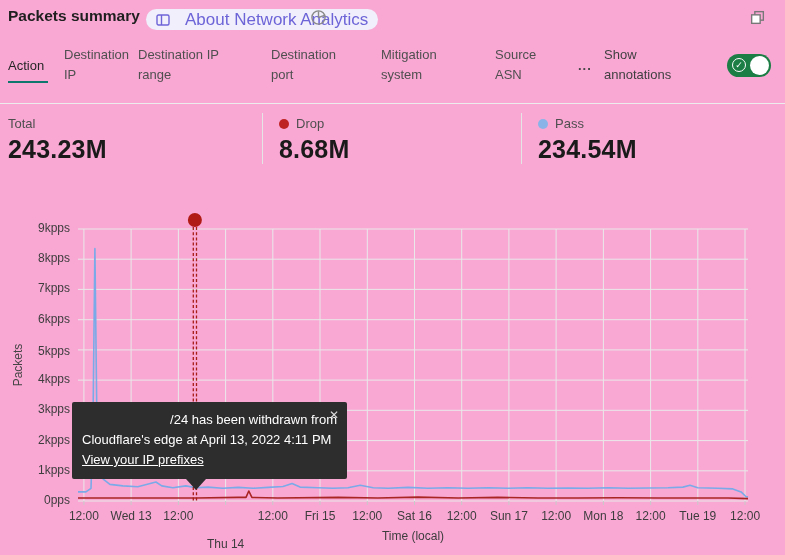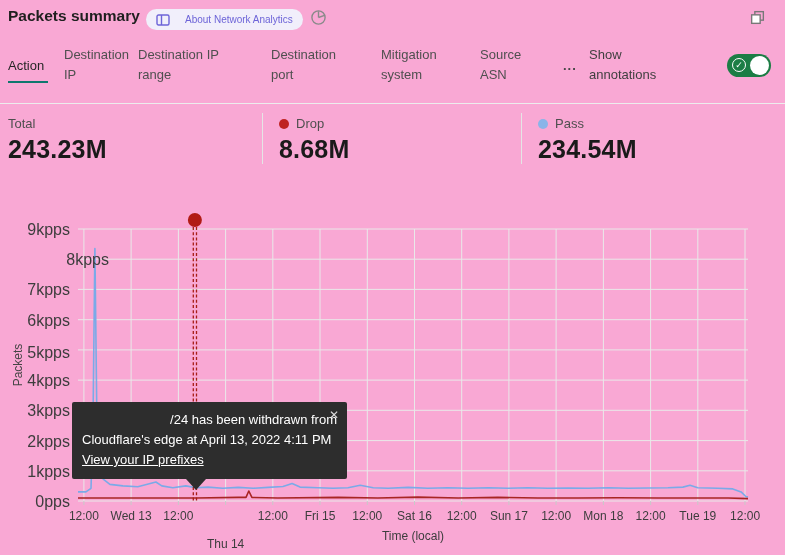--- a/index.html
+++ b/index.html
@@ -2,53 +2,53 @@
 <html><head>
 <meta charset="utf-8">
 <style>
   html,body{margin:0;padding:0;background:#fff;}
   #app{position:relative;width:785px;height:555px;background:#f9a8d4;overflow:hidden;
        font-family:"Liberation Sans",sans-serif;color:#1f1f1f;}
 
   
   .title{position:absolute;left:8px;top:7px;font-size:15.5px;font-weight:700;color:#1f1f1f;}
   .pill{position:absolute;left:146px;top:9px;height:21px;display:flex;align-items:center;gap:15px;
-        padding:0 10px;border-radius:11px;background:#f1effb;color:#6d64d8;font-size:10px;cursor:pointer;}
+        padding:0 10px;border-radius:11px;background:#f1effb;color:#6d64d8;font-size:17px;cursor:pointer;}
   .freshness{position:absolute;left:310px;top:9px;width:17px;height:17px;}
   .expand{position:absolute;left:749px;top:9px;width:17px;height:17px;cursor:pointer;}
 
   
   .tabs{position:absolute;left:8px;right:14px;top:45px;display:flex;align-items:center;}
   .tab{font-size:13px;line-height:1.55;color:#4f4f4f;cursor:pointer;}
   .tab.active{width:40px;padding:9px 0 5px;border-bottom:2px solid #0f766e;color:#262626;}
   .t1{width:74px;margin-left:16px;}
   .t2{width:112px;margin-left:0;}
   .t3{width:88px;margin-left:21px;}
   .t4{width:90px;margin-left:22px;}
-  .t5{width:60px;margin-left:9px;}
+  .t5{width:60px;margin-left:24px;}
   .more{width:14px;margin-left:23px;font-size:13px;font-weight:700;letter-spacing:1px;color:#454545;cursor:pointer;}
   .ann-label{width:88px;margin-left:12px;font-size:13px;line-height:1.55;color:#3f3f3f;}
   .toggle{margin-left:auto;width:44px;height:23px;border-radius:12px;background:#1c7d45;position:relative;
           display:flex;align-items:center;cursor:pointer;}
   .toggle-check{width:12px;height:12px;border:1.5px solid #fff;border-radius:50%;margin-left:5px;
           color:#fff;font-size:9px;line-height:12px;text-align:center;}
   .toggle-knob{position:absolute;right:2px;top:2px;width:19px;height:19px;border-radius:50%;background:#fff;}
 
   
   .stats{position:absolute;left:0;top:103px;width:785px;display:flex;padding:9px 0 0 8px;
          border-top:1px solid #ededed;box-sizing:border-box;}
   .stat{box-sizing:border-box;width:254px;padding-top:3px;}
   .stat + .stat{width:259px;border-left:1px solid #e5e5e5;padding-left:16px;}
   .stat-label{display:flex;align-items:center;gap:7px;font-size:13px;color:#4f4f4f;}
   .dot{width:10px;height:10px;border-radius:50%;}
   .stat-value{margin-top:4px;font-size:25px;font-weight:600;color:#1a1a1a;letter-spacing:.2px;}
 
   
   #chart-svg-wrap{position:absolute;left:78px;top:229px;width:670px;height:272px;}
-  .ylab{position:absolute;width:70px;text-align:right;font-size:16px;color:#3d3d3d;}
+  .ylab{position:absolute;width:70px;text-align:right;font-size:12px;color:#3d3d3d;}
   .xlab{position:absolute;width:60px;text-align:center;font-size:12px;color:#3d3d3d;}
   .yaxis-title{position:absolute;left:-12px;top:358px;width:60px;text-align:center;
                font-size:12px;color:#454545;transform:rotate(-90deg);}
   .xaxis-title{position:absolute;left:78px;top:529px;width:670px;text-align:center;
                font-size:12px;color:#3d3d3d;}
 
   
   .tooltip{position:absolute;left:72px;top:402px;width:275px;box-sizing:border-box;
            padding:8px 10px 9px;background:#2d2d2d;color:#fff;font-size:13px;line-height:20px;
            border-radius:2px;z-index:5;}
@@ -184,21 +184,21 @@
   </div>
 
 <div class="ylab" style="left: 0px; top: 493px;">0pps</div>
     <div class="ylab" style="left: 0px; top: 462.778px;">1kpps</div>
     <div class="ylab" style="left: 0px; top: 432.556px;">2kpps</div>
     <div class="ylab" style="left: 0px; top: 402.333px;">3kpps</div>
     <div class="ylab" style="left: 0px; top: 372.111px;">4kpps</div>
     <div class="ylab" style="left: 0px; top: 344px;">5kpps</div>
     <div class="ylab" style="left: 0px; top: 311.667px;">6kpps</div>
     <div class="ylab" style="left: 0px; top: 281.444px;">7kpps</div>
-    <div class="ylab" style="left: 0px; top: 251.222px; padding-left: 39px;">8kpps</div>
+    <div class="ylab" style="left: 0px; top: 251.222px;">8kpps</div>
     <div class="ylab" style="left: 0px; top: 221px;">9kpps</div>
     <div class="xlab" style="left: 53.9031px; top: 509px;">12:00</div>
     <div class="xlab" style="left: 101.128px; top: 509px;">Wed 13</div>
     <div class="xlab" style="left: 148.352px; top: 509px;">12:00</div>
     <div class="xlab" style="left: 195.577px; top: 509px; margin-top: 28px;">Thu 14</div>
     <div class="xlab" style="left: 242.802px; top: 509px;">12:00</div>
     <div class="xlab" style="left: 290.026px; top: 509px;">Fri 15</div>
     <div class="xlab" style="left: 337.251px; top: 509px;">12:00</div>
     <div class="xlab" style="left: 384.476px; top: 509px;">Sat 16</div>
     <div class="xlab" style="left: 431.7px; top: 509px;">12:00</div>

